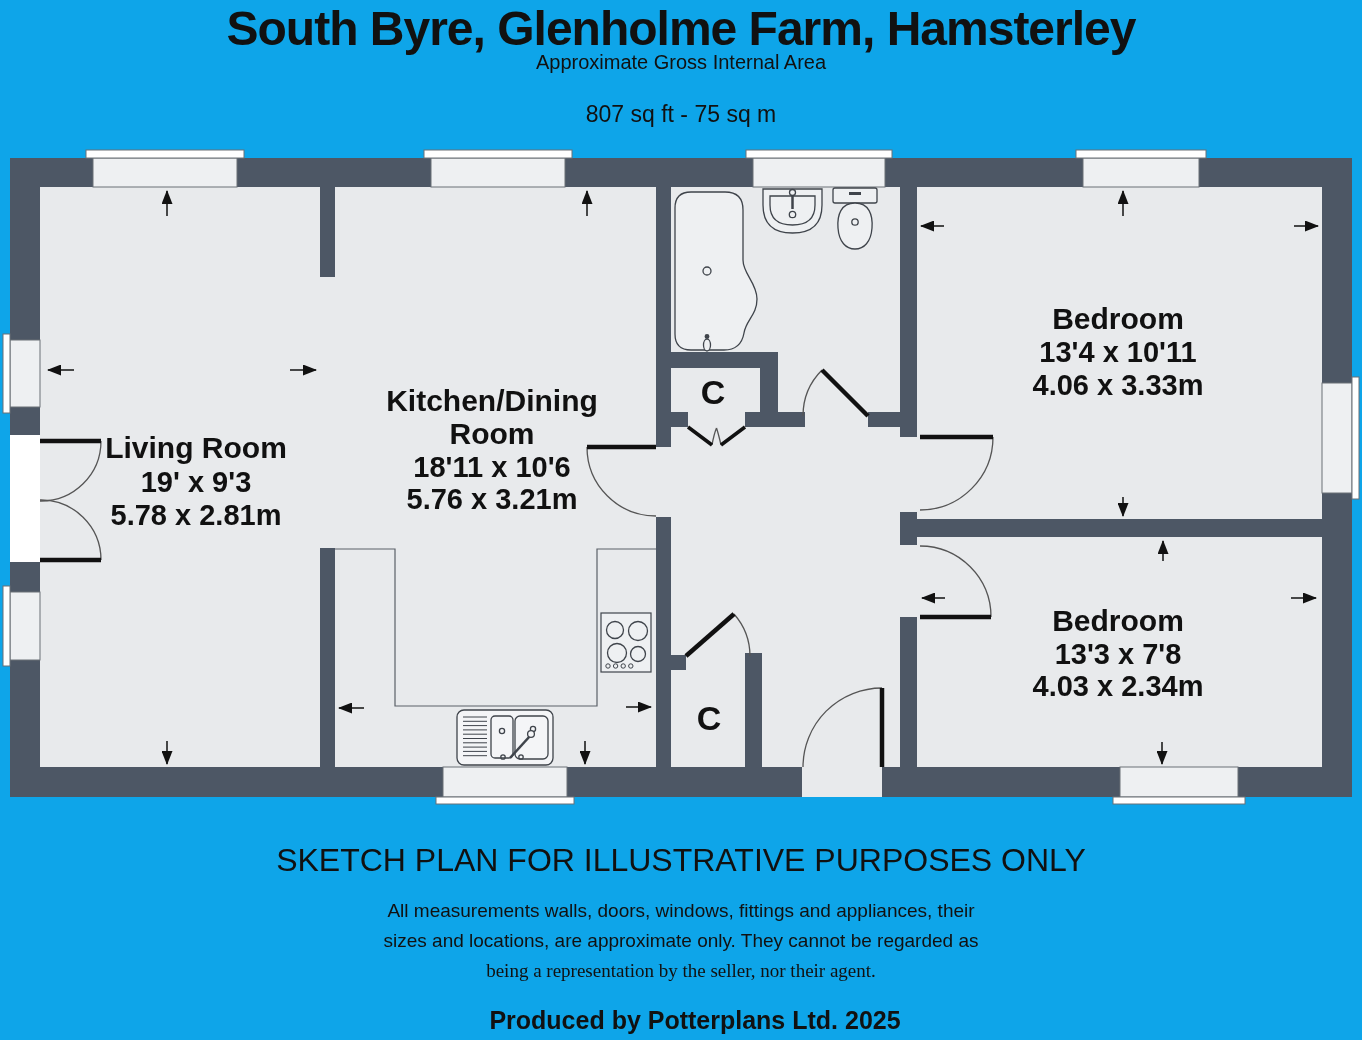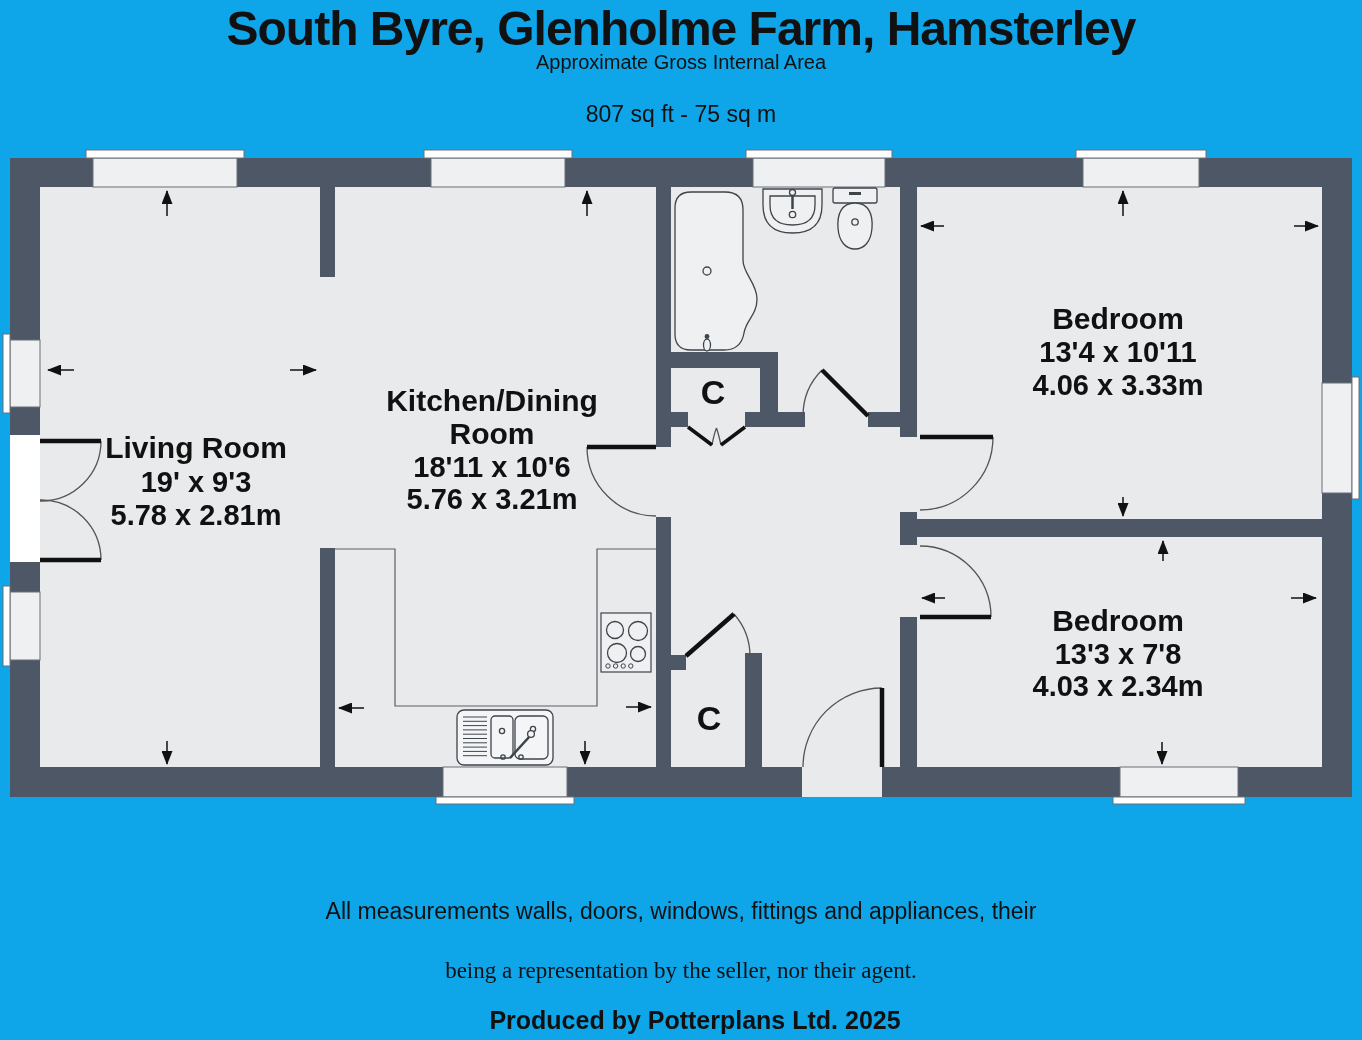--- a/index.html
+++ b/index.html
@@ -4,21 +4,21 @@
 <style>
   html,body{margin:0;padding:0;background:#fff;}
   #page{position:relative;width:1362px;height:1040px;background:#0ea5e9;
         font-family:"Liberation Sans",sans-serif;color:#111;overflow:hidden;}
   .ctr{position:absolute;left:0;right:0;text-align:center;white-space:pre;}
   #title{top:2px;font-size:48px;font-weight:bold;letter-spacing:-1px;line-height:54px;}
   #subtitle{top:47px;font-size:20px;line-height:30px;}
   #area{top:99px;font-size:23px;line-height:30px;}
   #plan-svg{position:absolute;top:0;left:0;}
   #sketch-note{top:840px;font-size:32px;line-height:40px;letter-spacing:0px;}
-  .disc{font-size:23px;line-height:30.5px;}
+  .disc{font-size:19px;line-height:30.5px;}
   #disc1{top:896px;}#disc2{top:926px;}#disc3{top:956px;font-family:Liberation Serif, serif;}
   #credit{top:1003px;font-size:25px;font-weight:bold;line-height:34px;padding-left:28px;}
   svg text{fill:#111;font-family:"Liberation Sans",sans-serif;font-weight:bold;}
   .rname{font-size:30px;}
   .rdim{font-size:29px;}
   .clabel{font-size:34px;}
 </style>
 </head>
 <body>
 
@@ -200,17 +200,19 @@
       <g>
         <text class="rname" x="1118" y="631">Bedroom</text>
         <text class="rdim" x="1118" y="664">13'3 x 7'8</text>
         <text class="rdim" x="1118" y="696">4.03 x 2.34m</text>
       </g>
       <text class="clabel" x="713" y="404">C</text>
       <text class="clabel" x="709" y="730">C</text>
     </g>
   </svg>
 
+  <div id="sketch-note" class="ctr">SKETCH PLAN FOR ILLUSTRATIVE PURPOSES ONLY</div>
   <div id="disc1" class="ctr disc">All measurements walls, doors, windows, fittings and appliances, their</div>
+  <div id="disc2" class="ctr disc">sizes and locations, are approximate only. They cannot be regarded as</div>
   <div id="disc3" class="ctr disc">being a representation by the seller, nor their agent.</div>
   <div id="credit" class="ctr">Produced by Potterplans Ltd. 2025</div>
 
 </div>
 
 </body></html>

